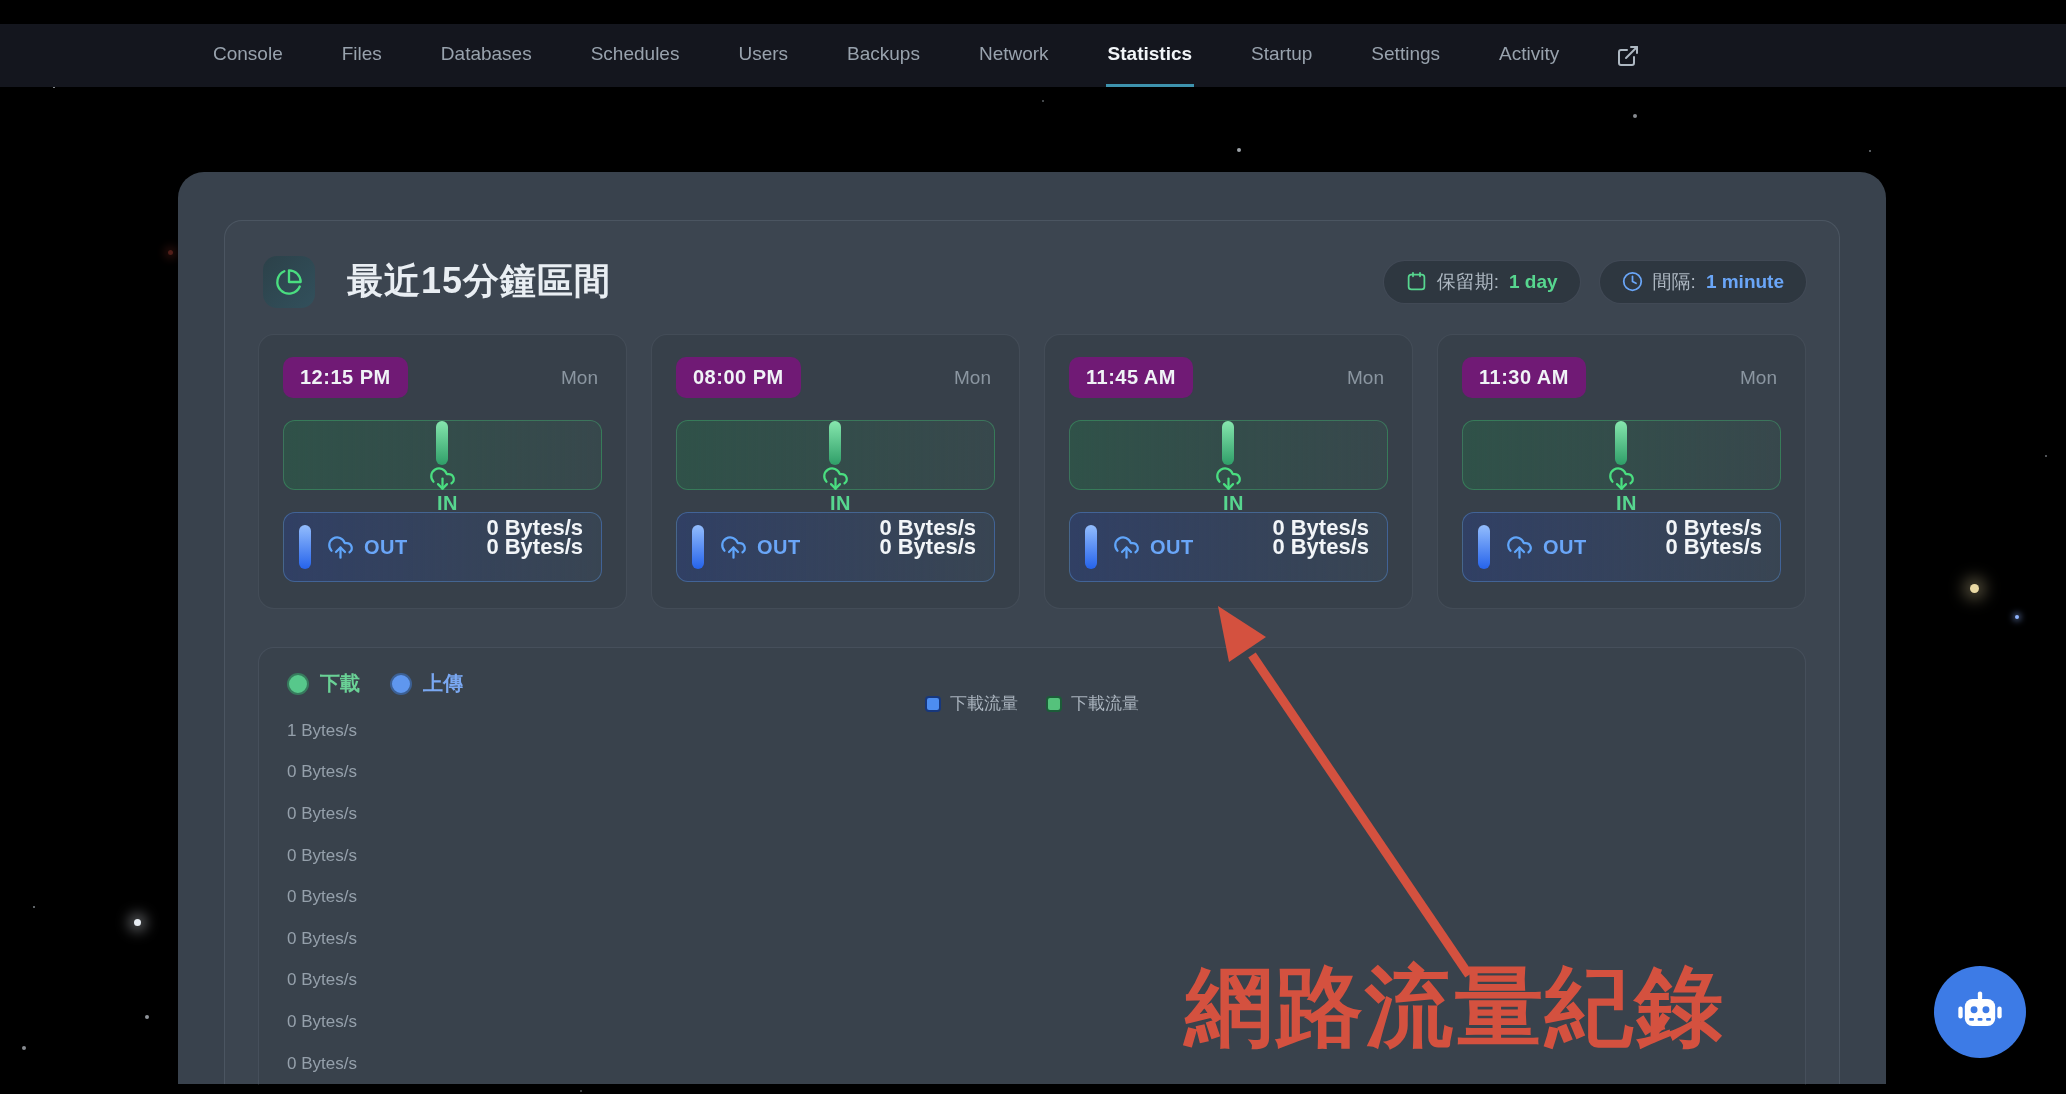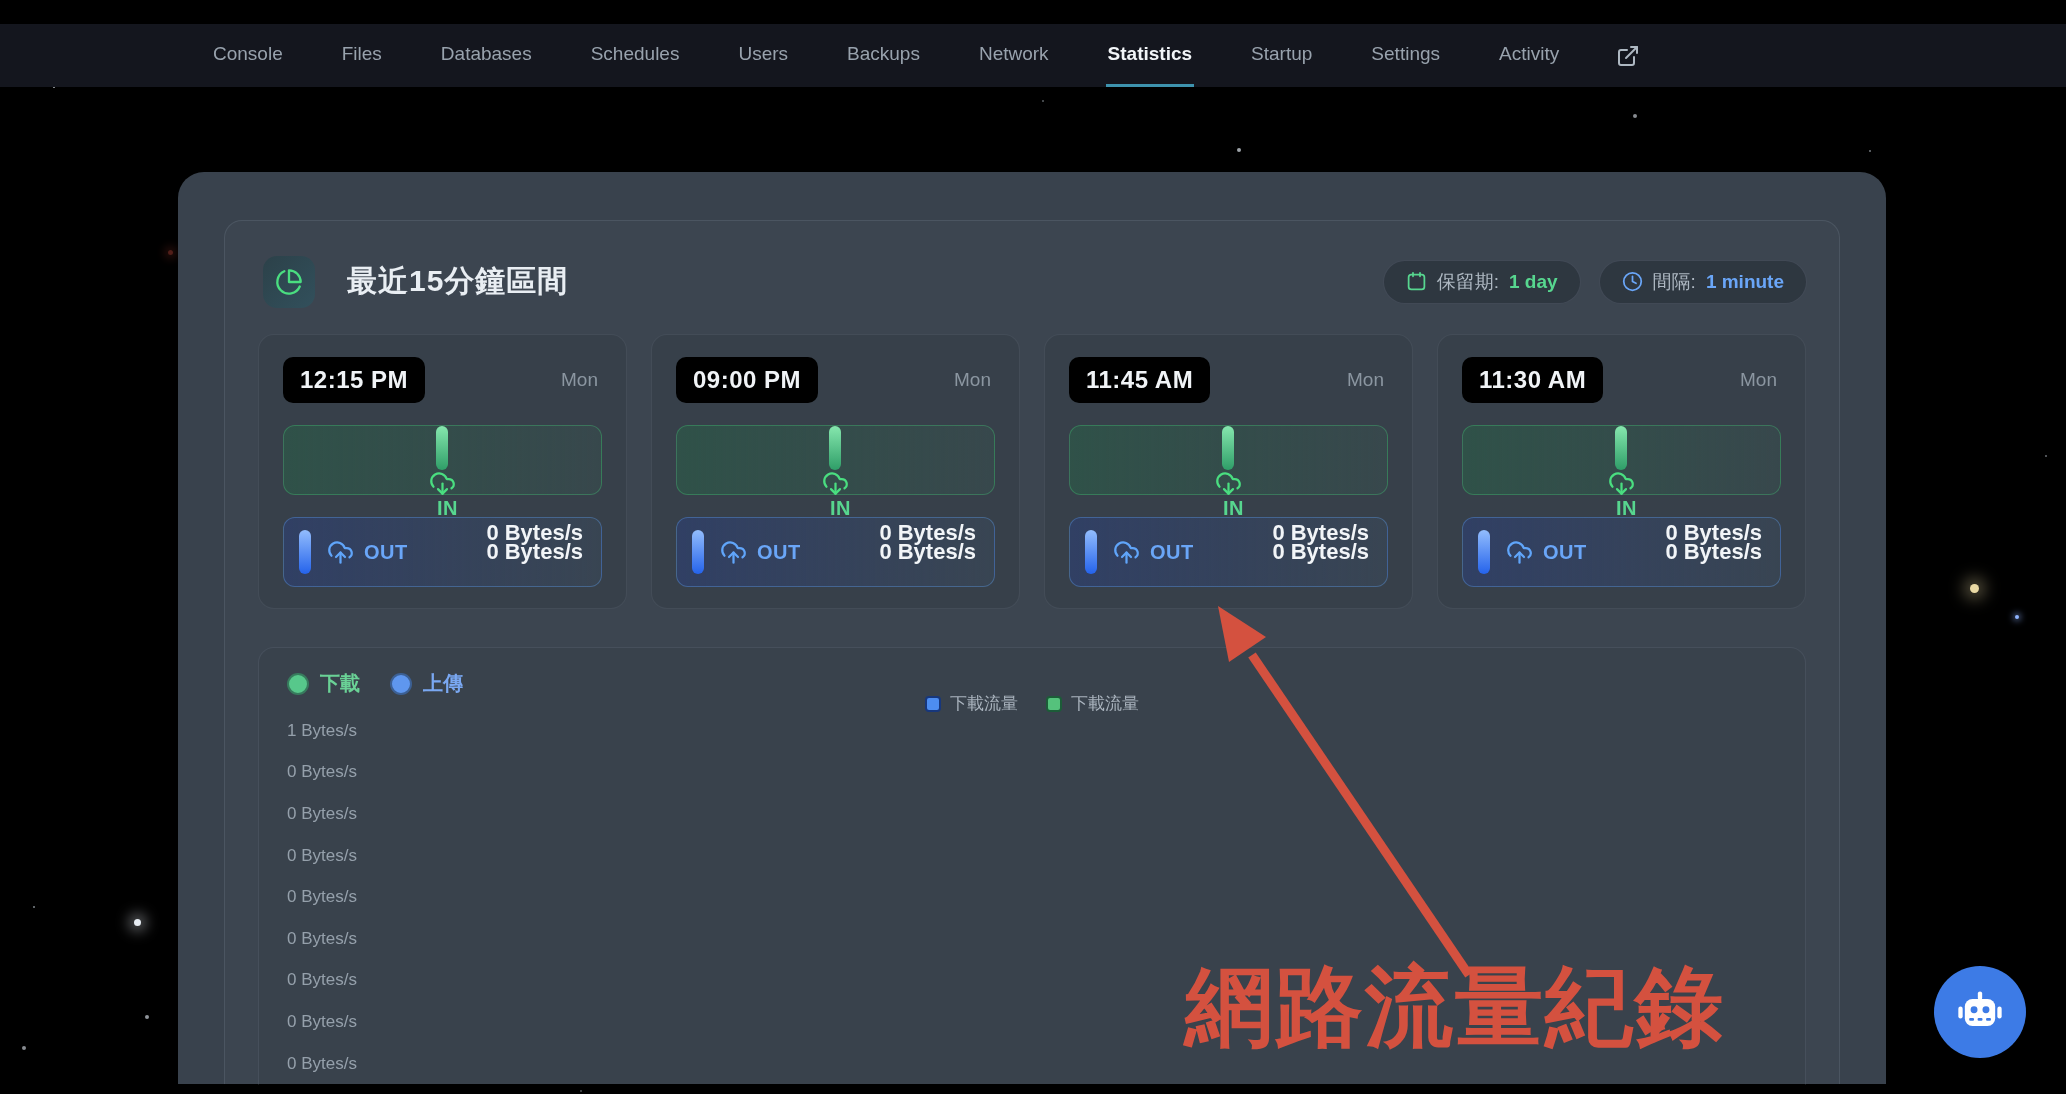--- a/index.html
+++ b/index.html
@@ -40,37 +40,37 @@
     background:#39424d; border-radius:26px 26px 0 0; }
   .inner-card { position:absolute; left:46px; right:46px; top:48px; bottom:0;
     background:rgba(255,255,255,.018); border:1px solid rgba(148,163,184,.17);
     border-bottom:none; border-radius:18px 18px 0 0; }
 
   
   .card-header { display:flex; align-items:center; padding:33px 32px 0 38px; height:88px; }
   .title-icon { width:52px; height:52px; border-radius:14px; flex:0 0 auto;
     background:linear-gradient(135deg,#2c4149,#32505c); display:flex; align-items:center; justify-content:center; }
   .title-icon svg { width:28px; height:28px; color:#4ade80; }
-  .panel-title { margin-left:32px; color:#e9eef3; font-size:30px; font-weight:700; letter-spacing:1px;text-align:right; }
+  .panel-title { margin-left:32px; color:#e9eef3; font-size:36px; font-weight:700; letter-spacing:1px;text-align:right; }
   .header-badges { margin-left:auto; display:flex; gap:18px; }
   .badge { height:44px; border-radius:22px; display:flex; align-items:center; gap:10px;
     padding:0 22px; background:rgba(15,22,30,.30); border:1px solid rgba(148,163,184,.18);
     font-size:19px; color:#aeb8c2; white-space:nowrap; }
   .badge svg { width:21px; height:21px; }
   .badge .v { font-weight:700; }
   .badge.green svg { color:#57d68f; } .badge.green .v { color:#57d68f; }
   .badge.blue svg { color:#6aa6f8; } .badge.blue .v { color:#6aa6f8; }
 
   
   .cards-row { display:flex; gap:24px; padding:0 33px; margin-top:25px; }
   .stat-card { flex:1 1 0; height:275px; border-radius:16px; background:rgba(0,0,0,.07);
     border:1px solid rgba(148,163,184,.12); padding:22px 24px; }
   .stat-card-head { display:flex; align-items:center; justify-content:space-between; }
-  .time-chip { background:#000000; border-radius:10px; padding:9px 17px; color:#f0f3f6;
-    font-size:24px; font-weight:700; letter-spacing:.5px; }
+  .time-chip { background:#701a75; border-radius:10px; padding:9px 17px; color:#f0f3f6;
+    font-size:20px; font-weight:700; letter-spacing:.5px; }
   .day-label { color:#8b96a1; font-size:19px; font-weight:500; margin-right:4px; }
   .io-row { height:70px; border-radius:12px; display:flex; align-items:center; margin-top:22px; }
   .io-row.in { background:linear-gradient(90deg,rgba(42,96,72,.55),rgba(74,222,128,.05));
     border:1px solid rgba(74,222,128,.30);flex-direction:column; }
   .io-row.out { background:linear-gradient(90deg,rgba(44,64,122,.55),rgba(96,165,250,.05));
     border:1px solid rgba(96,165,250,.35); }
   .io-bar { width:12px; height:44px; border-radius:6px; margin:0 16px 0 15px; flex:0 0 auto; }
   .io-row.in .io-bar { background:linear-gradient(180deg,#86e7ae,#2f9e68); }
   .io-row.out .io-bar { background:linear-gradient(180deg,#93bdfd,#2563eb); }
   .io-row svg { width:27px; height:27px; flex:0 0 auto; }
@@ -200,21 +200,21 @@
                 <path d="M12 12v9"></path>
                 <path d="m16 16-4-4-4 4"></path>
             </svg>
             <span class="io-label">OUT</span>
             <span class="io-value">0 Bytes/s</span>
           </div>
         </div>
 
         <div class="stat-card">
           <div class="stat-card-head">
-            <span class="time-chip">09:00 PM</span>
+            <span class="time-chip">08:00 PM</span>
             <span class="day-label">Mon</span>
           </div>
           <div class="io-row in">
             <span class="io-bar"></span>
             <svg viewBox="0 0 24 24" fill="none" stroke="currentColor" stroke-width="2" stroke-linecap="round" stroke-linejoin="round">
               <path d="M4 14.9A7 7 0 1 1 15.71 8h1.79a4.5 4.5 0 0 1 2.5 8.24"></path>
                 <path d="M12 12v9"></path>
                 <path d="m8 17 4 4 4-4"></path>
             </svg>
             <span class="io-label">IN</span>

